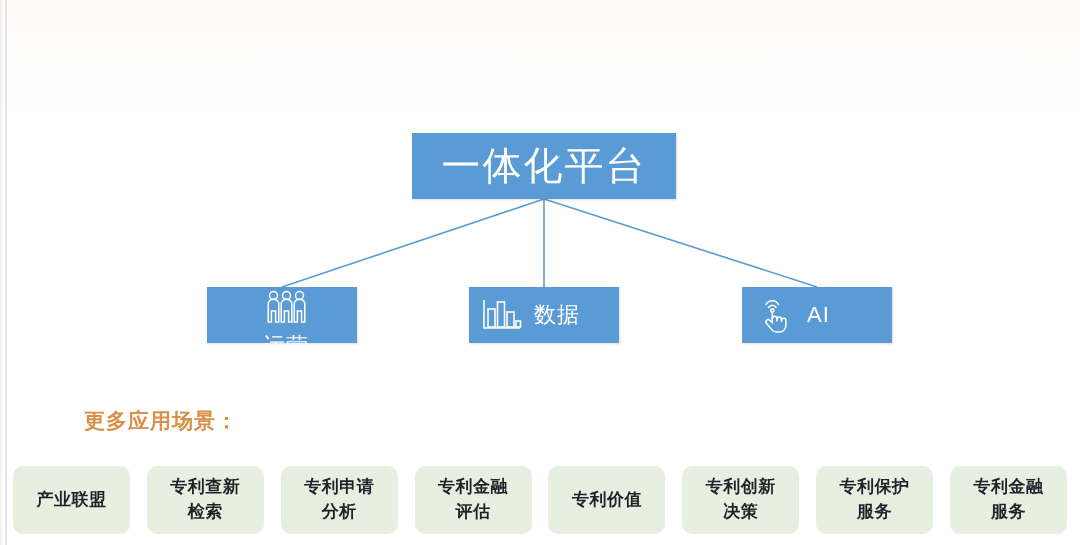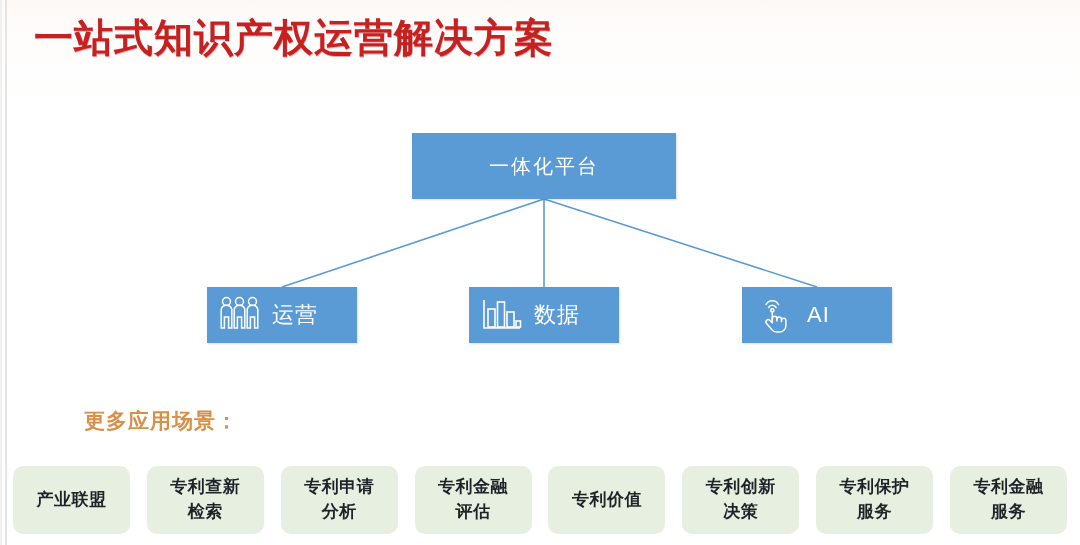--- a/index.html
+++ b/index.html
@@ -83,21 +83,21 @@
   }
   .node.root {
     left: 412px;
     top: 133px;
     width: 264px;
     height: 66px;
     justify-content: center;
     box-shadow: 1px 1px 2px rgba(0,0,0,0.13);
   }
   .node.root .node-label {
-    font-size: 20px;
+    font-size: 39px;
     letter-spacing: 2px;
     font-weight: normal;
     color: #ffffff;
   }
 
   .node.leaf {
     width: 150px;
     height: 56px;
     top: 287px;
     justify-content: flex-start;
@@ -112,21 +112,21 @@
     align-items: center;
     justify-content: center;
   }
   .node.leaf .node-label {
     font-size: 22px;
     letter-spacing: 1px;
     margin-left: 8px;
     color: #ffffff;
     white-space: nowrap;
   }
-  #leaf-0 { left: 207px; }
+  #leaf-0 { left: 207px; flex-direction: column; }
   #leaf-1 { left: 469px; }
   #leaf-2 { left: 742px; }
 
   
   .more-label {
     position: absolute;
     left: 56px;
     top: 407px;
     font-size: 21px;
     font-weight: bold;
@@ -170,21 +170,20 @@
   }
 </style>
 </head>
 <body>
 
 <div id="slide">
 
   <div class="left-rule2"></div>
   <div class="left-rule"></div>
 
-  <div class="title">一站式知识产权运营解决方案</div>
 
   <div class="diagram">
 
     <svg class="connectors" viewBox="0 0 1080 380">
       <line x1="544" y1="199" x2="282" y2="287" stroke="#5b9bd5" stroke-width="1.6"></line>
       <line x1="544" y1="199" x2="544" y2="287" stroke="#5b9bd5" stroke-width="1.6"></line>
       <line x1="544" y1="199" x2="817" y2="287" stroke="#5b9bd5" stroke-width="1.6"></line>
     </svg>
 
     <div class="node root">

